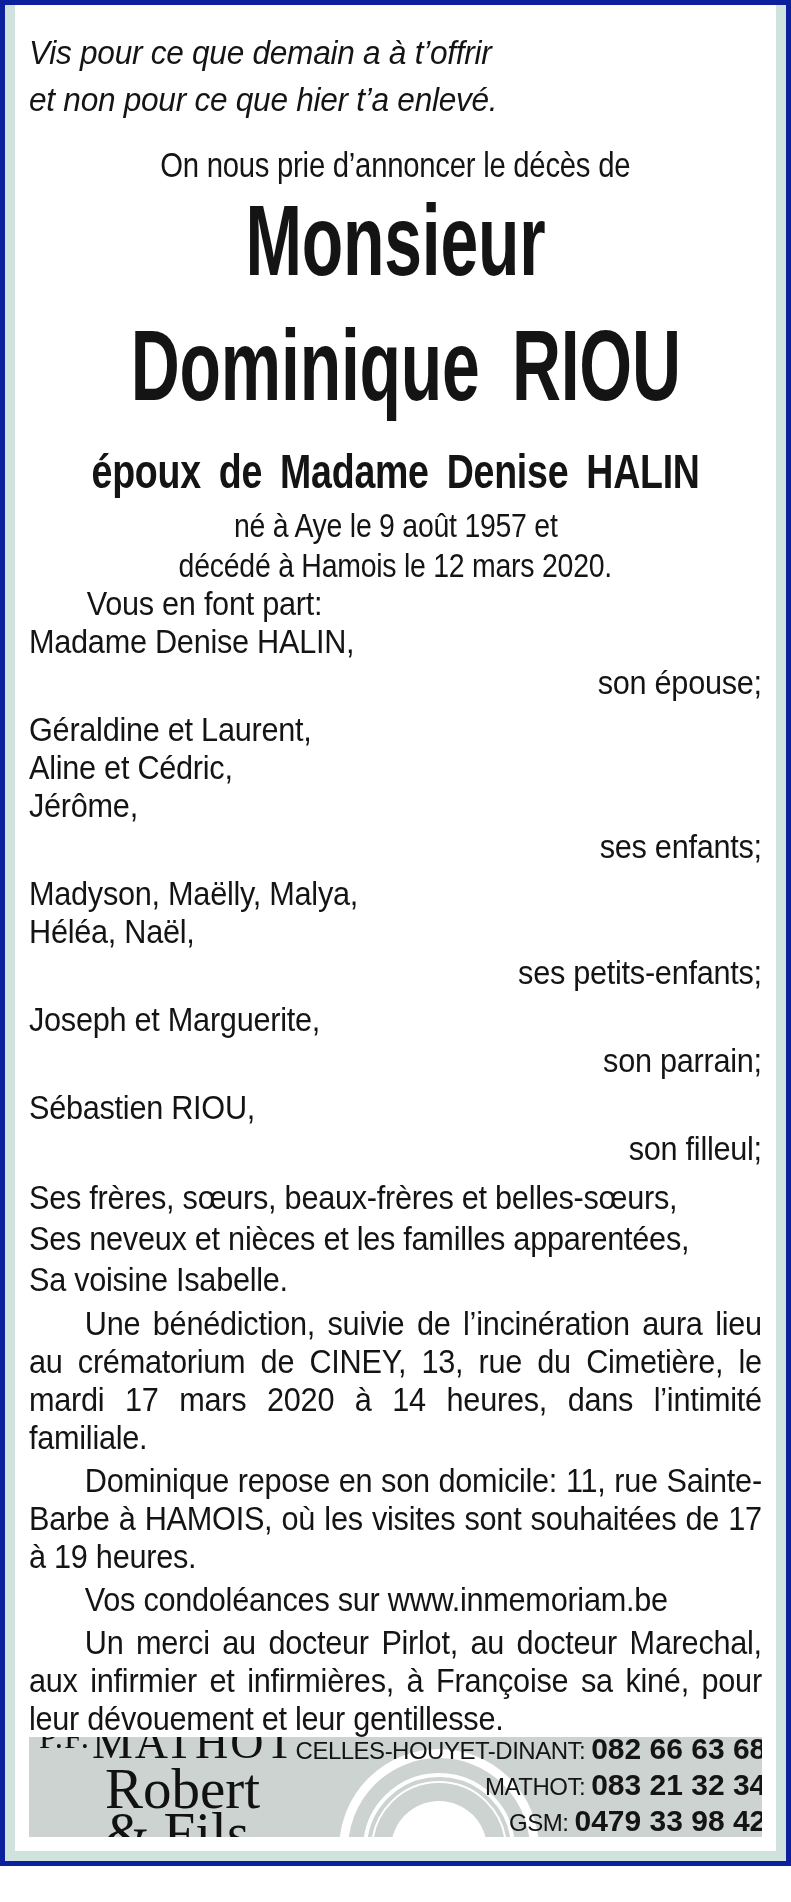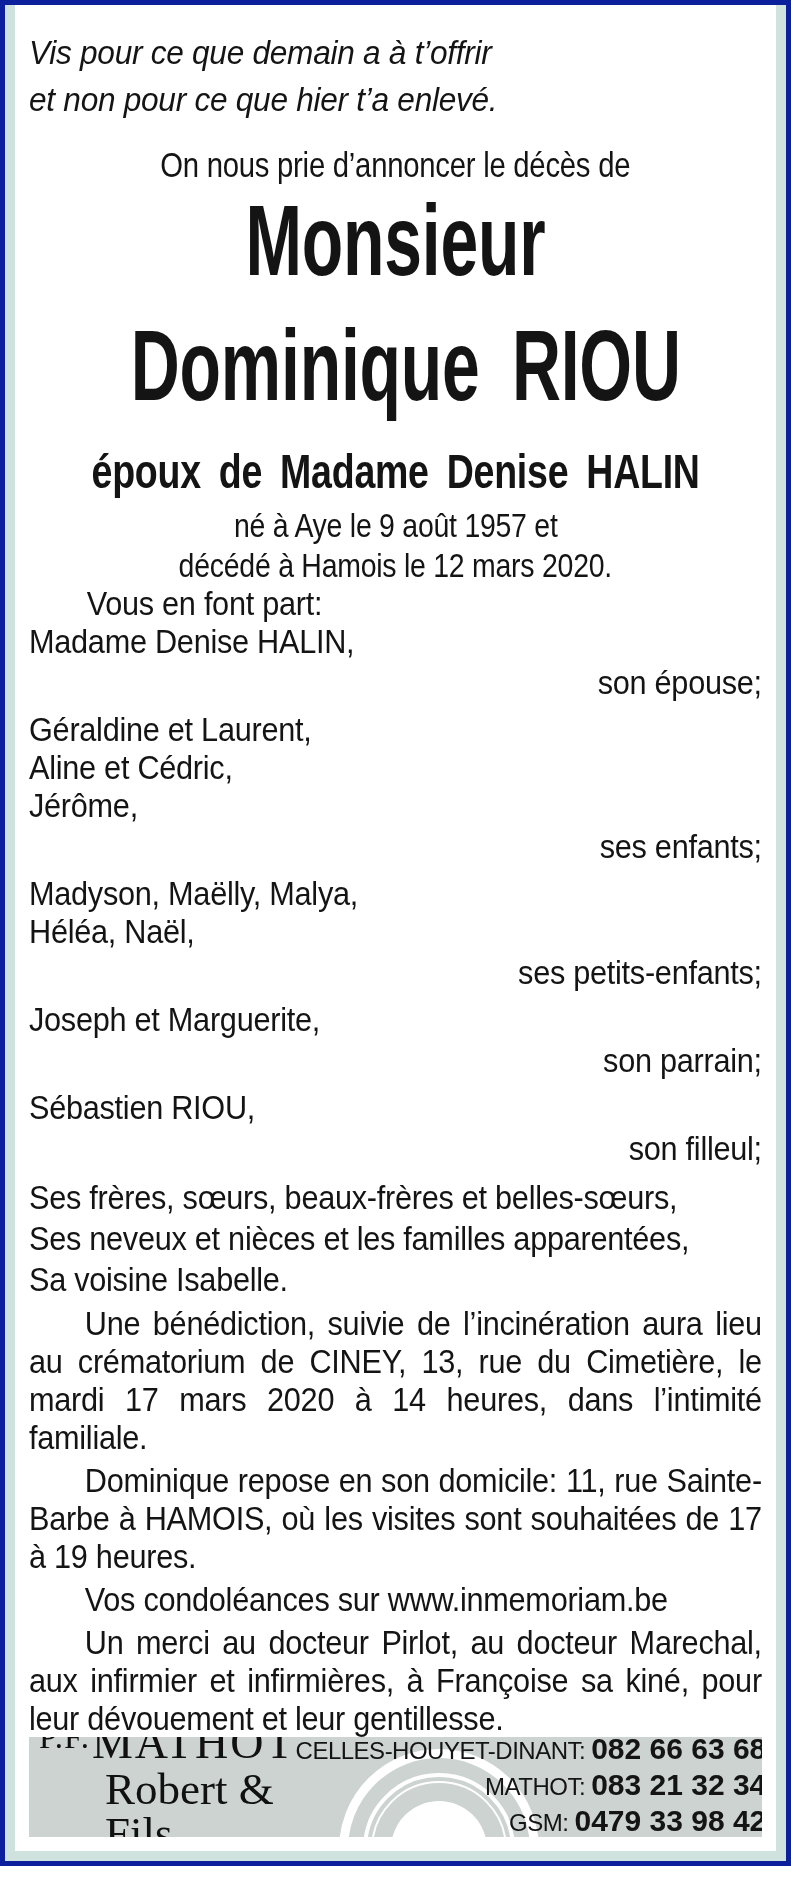--- a/index.html
+++ b/index.html
@@ -107,21 +107,21 @@
   .logo-arch  { width: 96px;  height: 96px;  background: #fff; }
 
   .brand {
     position: relative; z-index: 1;
     font-family: "Liberation Serif", serif;
     color: #111;
   }
   .brand-top { display: flex; align-items: flex-start; gap: 2px; }
   .brand-prefix { font-size: 33px; letter-spacing: 1px; }
   .brand-name { font-size: 46px; line-height: 48px; letter-spacing: 2px; }
-  .brand-sub { font-size: 45px; line-height: 44px; margin-left: 66px; }
+  .brand-sub { font-size: 57px; line-height: 44px; margin-left: 66px; }
 
   .phones { position: relative; z-index: 1; text-align: right; line-height: 31px; white-space: nowrap; }
   .phone-label { font-size: 24px; letter-spacing: -0.5px; }
   .phone-number { font-size: 30px; font-weight: bold; margin-left: 6px; }
 </style>
 </head>
 <body>
 
 <div class="sheet">
   <div class="inner">

